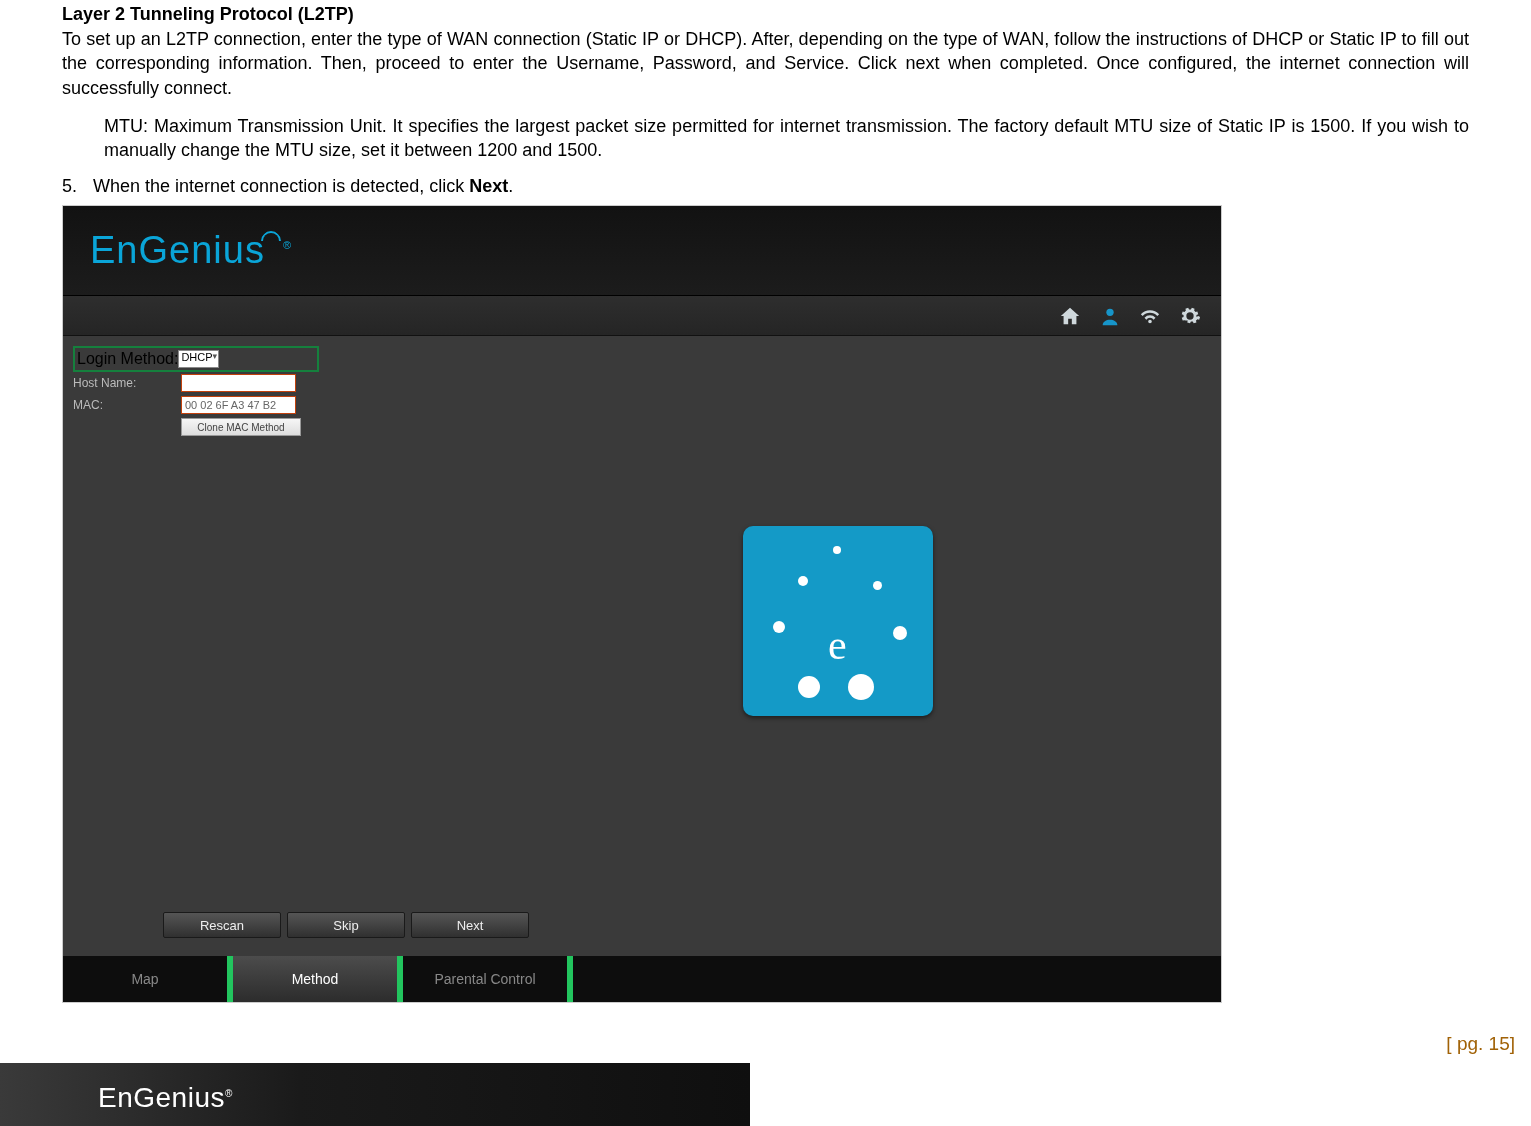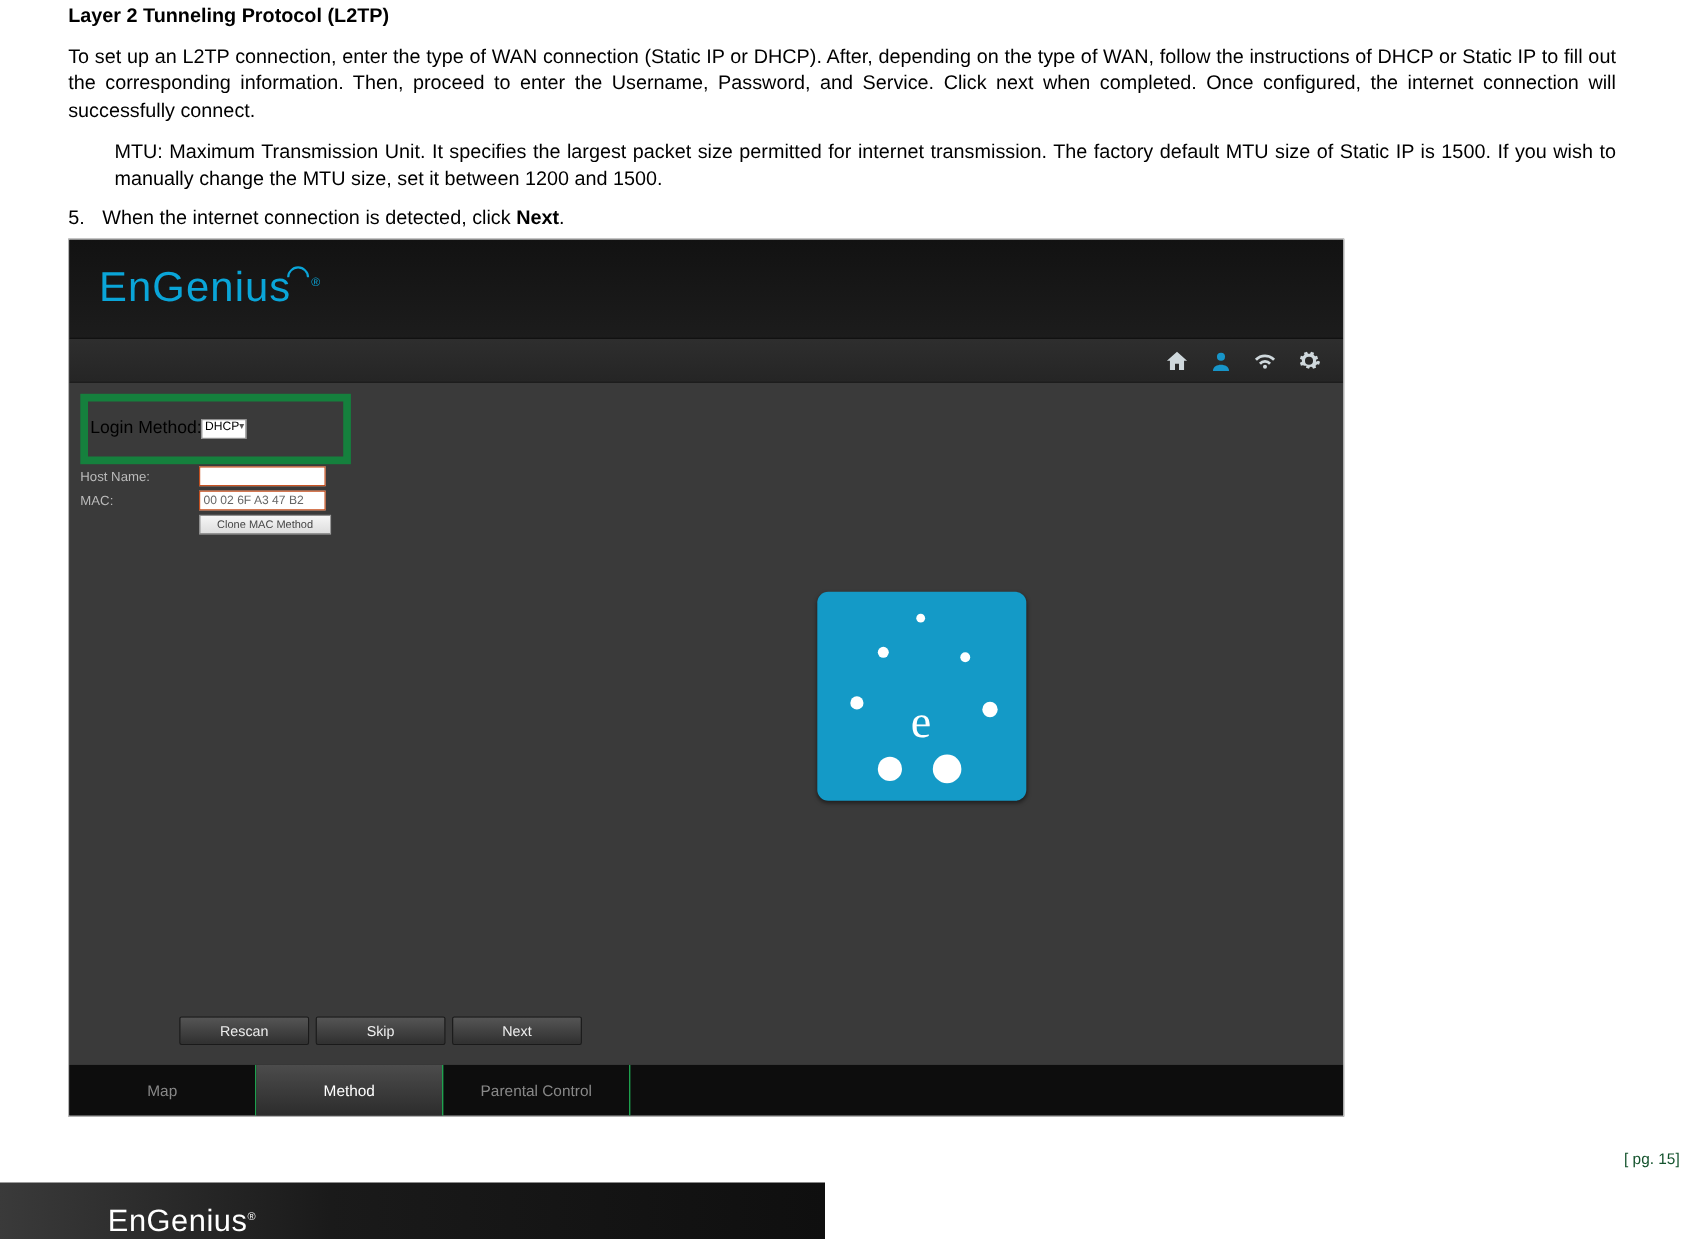--- a/index.html
+++ b/index.html
@@ -1,19 +1,19 @@
 <!DOCTYPE html>
 <html><head>
 <meta charset="utf-8">
 <style>
   * { margin:0; padding:0; box-sizing:border-box; }
   body { font-family: Arial, Helvetica, sans-serif; font-size:16px; color:#000; background:#fff; width:1531px; }
   .page { padding:0 62px 0 62px; }
   .heading { font-weight:bold; font-size:18px; margin-top:4px; }
-  .para { font-size:18px; text-align:justify; line-height:1.35; margin-top:14px; }
+  .para { font-size:18px; text-align:justify; line-height:1.35; margin-top:2px; }
   .para2 { font-size:18px; text-align:justify; line-height:1.35; margin-top:14px;margin-left:42px; }
   .step { font-size:18px; margin-top:14px; }
   .step .num { display:inline-block; width:26px; }
   .step b { font-weight:bold; }
 
   .screenshot {
     margin-top:8px;
     width:1160px;
     border:1px solid #ccc;
     background:#333;
@@ -71,21 +71,21 @@
     background:#3a3a3a;
     position:relative;
   }
   .form-area {
     position:absolute;
     top:10px; left:10px;
     width:300px;
   }
   .form-row { display:flex; align-items:center; height:22px; font-size:12px; color:#ccc; }
   .form-row .flabel { width:108px; color:#bbb; font-size:12px; }
-  .highlight-box { border:7px solid #15803d; padding:16px 2px; width:246px; display:flex; align-items:center; }
+  .highlight-box { border:2px solid #15803d; padding:2px 2px; width:246px; display:flex; align-items:center; }
   .dhcp-select {
     background:#fff; border:1px solid #888; font-size:11px; height:18px; width:41px;
     display:flex; align-items:flex-start; justify-content:space-between; padding:0 2px;
   }
   .dhcp-select .arrow { font-size:9px; color:#555; }
   .text-input { background:#fff; border:1px solid #c2410c; height:18px; width:115px; font-size:11px; color:#666; padding:0 3px; display:flex; align-items:center; }
   .btn-clone { background:linear-gradient(#f6f6f6,#ddd); border:1px solid #999; height:18px; width:120px; font-size:10px; color:#444; display:flex; align-items:center; justify-content:center; }
 
   .tile {
     position:absolute;
@@ -125,40 +125,40 @@
     display:flex;
     align-items:stretch;
   }
   .tab {
     width:170px;
     display:flex;
     align-items:center;
     justify-content:center;
     color:#888;
     font-size:14px;
-    border-right:1px solid #22c55e;
+    border-right:6px solid #22c55e;
   }
   .tab.active { background:linear-gradient(#4c4c4c,#2c2c2c); color:#fff; }
 
   .page-footer {
     position:relative;
     margin-top:60px;
     height:100px;
   }
   .footer-bar {
     width:750px;
     height:70px;
     background:linear-gradient(90deg, #3a3a3a 0%, #1a1a1a 40%, #0f0f0f 100%);
     display:flex;
     align-items:center;
     padding-left:70px;
   }
   .footer-logo { color:#fff; font-size:28px; letter-spacing:0.5px; font-weight:300;margin-left:28px; }
   .footer-logo .reg { font-size:10px; vertical-align:super; }
-  .pgnum { position:absolute; right:4px; top:-30px; font-size:14px; color:#14532d; }
+  .pgnum { position:absolute; right:16px; top:-30px; font-size:19px; color:#a16207; }
 </style>
 </head>
 <body>
 
 <div class="page">
   <div class="heading">Layer 2 Tunneling Protocol (L2TP)</div>
   <div class="para"> To set up an L2TP connection, enter the type of WAN connection (Static IP or DHCP). After, depending on the type of WAN, follow the instructions of DHCP or Static IP to fill out the corresponding information. Then, proceed to enter the Username, Password, and Service. Click next when completed. Once configured, the internet connection will successfully connect.</div>
   <div class="para2">MTU: Maximum Transmission Unit. It specifies the largest packet size permitted for internet transmission. The factory default MTU size of Static IP is 1500. If you wish to manually change the MTU size, set it between 1200 and 1500.</div>
   <div class="step">
     <span class="num">5.</span>

